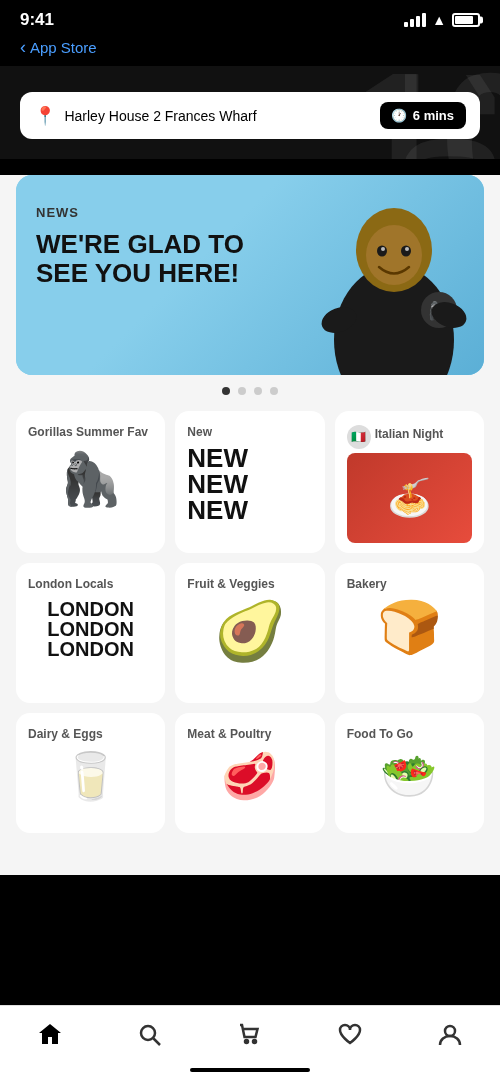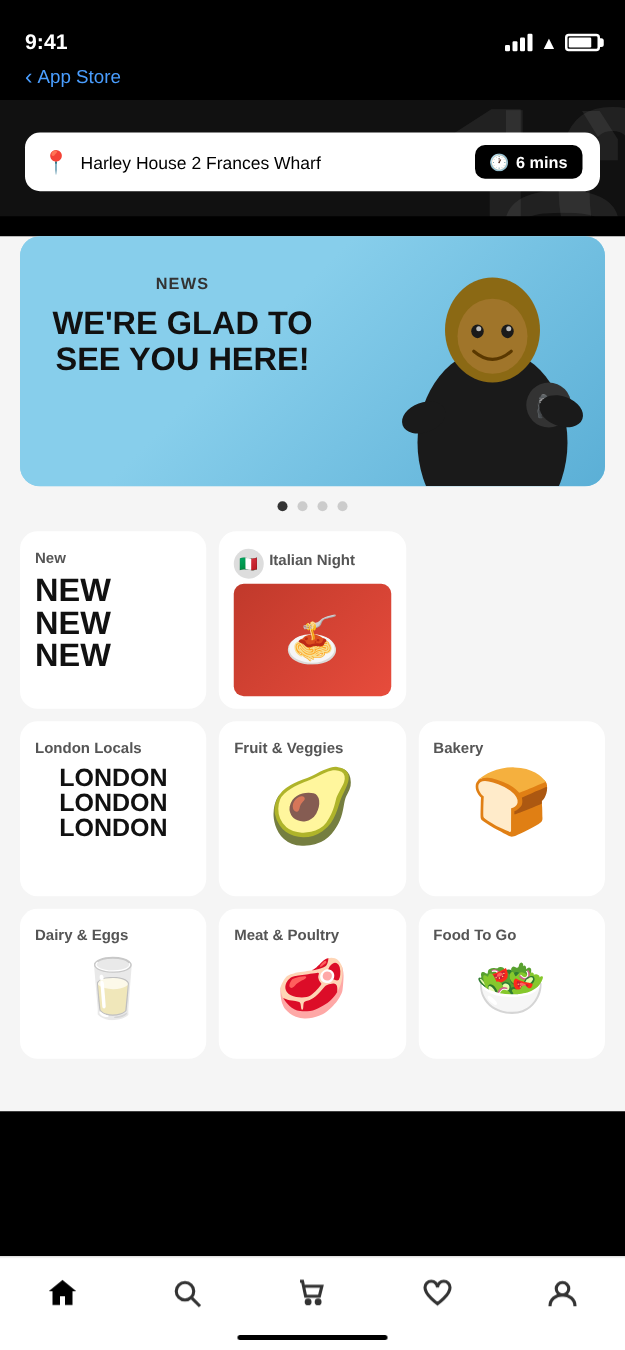--- a/index.html
+++ b/index.html
@@ -11,21 +11,21 @@
       font-family: -apple-system, BlinkMacSystemFont, 'Helvetica Neue', Arial, sans-serif;
       overflow-x: hidden;
       position: relative;
     }
 
     
     .status-bar {
       display: flex;
       justify-content: space-between;
       align-items: center;
-      padding: 24px 20px 5px;
+      padding: 10px 20px 5px;
       color: #fff;
       font-size: 15px;
       font-weight: 600;
     }
     .status-time { font-size: 17px; font-weight: 700; }
     .status-icons { display: flex; align-items: center; gap: 6px; }
     .signal-bars { display: flex; align-items: flex-end; gap: 2px; }
     .signal-bars span {
       background: #fff;
       width: 4px;
@@ -123,21 +123,20 @@
 
     
     .banner-carousel {
       margin: 0;
       background: #87ceeb;
       border-radius: 16px;
       margin: 16px 16px 0;
       overflow: hidden;
       height: 200px;
       position: relative;
-      text-align: center;
     }
     .banner-inner {
       width: 100%; height: 100%;
       position: relative;
       background: linear-gradient(135deg, #87ceeb 40%, #5bafd6 100%);
     }
     .banner-text-area {
       position: absolute;
       left: 20px;
       top: 30px;
@@ -340,20 +339,26 @@
     <div class="dot active"></div>
     <div class="dot inactive"></div>
     <div class="dot inactive"></div>
     <div class="dot inactive"></div>
   </div>
 
   <div class="grid-section">
 
     <div class="grid-row">
 
+      <div class="grid-card gorilla-card">
+        <div class="card-title">Gorillas Summer Fav</div>
+        <div style="text-align:center; margin-top:8px;">
+          <span style="font-size:52px;">🦍</span>
+        </div>
+      </div>
 
       <div class="grid-card new-card">
         <div class="card-title">New</div>
         <div class="card-big-title" style="font-size:26px; margin-top:4px;">NEW<br>NEW<br>NEW</div>
       </div>
 
       <div class="grid-card italian-card">
         <div style="display:flex; align-items:center; gap:4px;">
           <div style="width:24px; height:24px; background:#ddd; border-radius:50%; display:flex; align-items:center; justify-content:center; font-size:12px;">🇮🇹</div>
           <div class="card-title">Italian Night</div>

